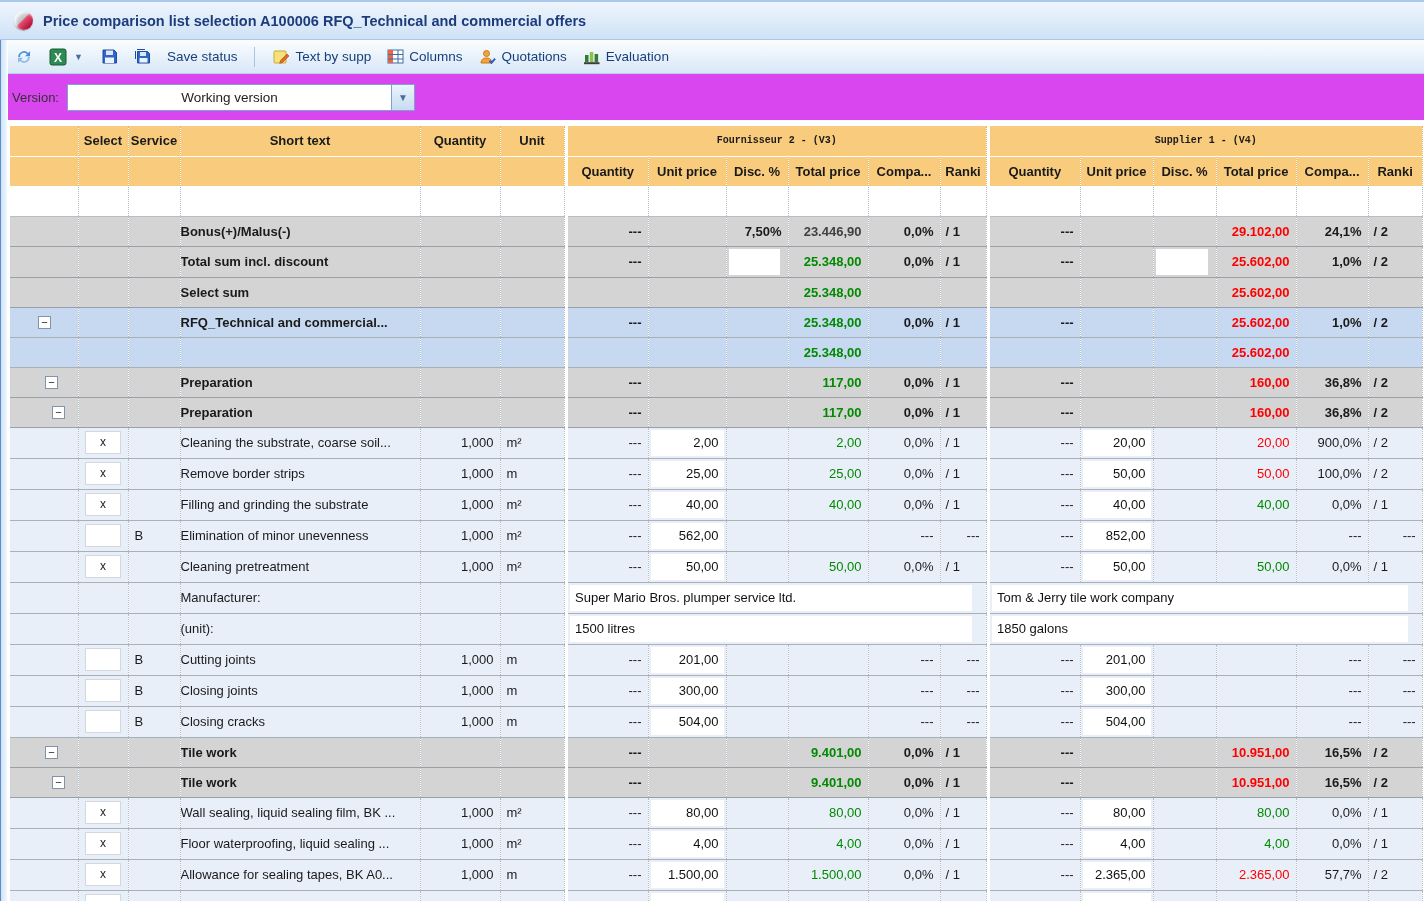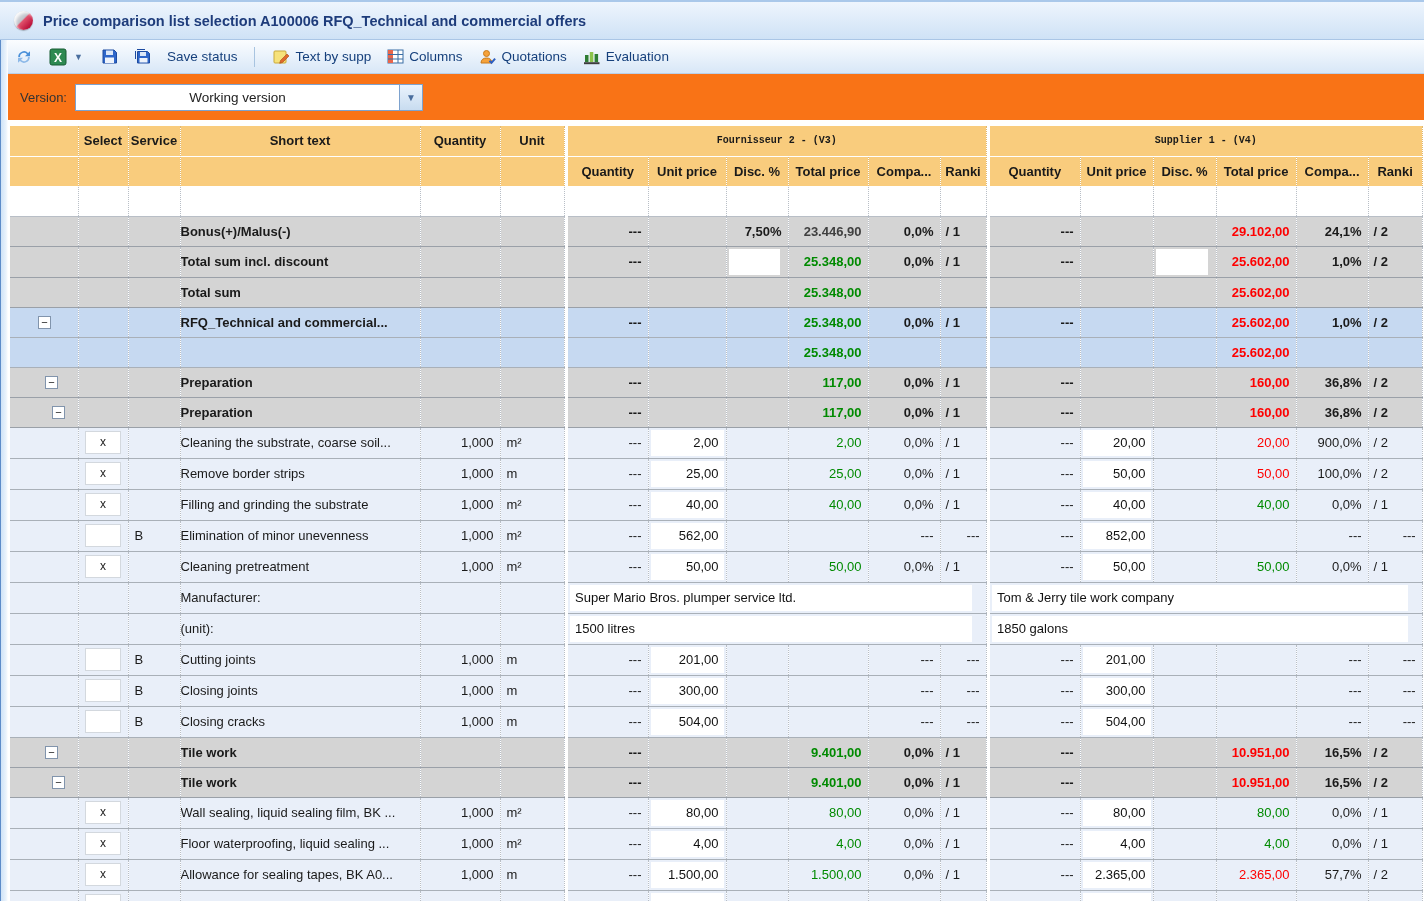--- a/index.html
+++ b/index.html
@@ -31,21 +31,21 @@
   .toolbar {
     height:34px; display:flex; align-items:center; gap:6px; padding-left:10px;
     background:linear-gradient(#fbfdff,#d8e7f7);
     border-bottom:1px solid #b9d0ea;
     font-size:13.5px; color:#16407c; white-space:nowrap;
   }
   .tbtn { display:flex; align-items:center; gap:5px; padding:3px 5px; cursor:default; }
   .tsep { width:1px; height:20px; background:#a8c4e0; margin:0 6px; }
   .caret { font-size:9px; color:#4a6e9e; padding:0 2px; }
   
-  .version-row { height:46px; background:#f97316; display:flex; align-items:center; gap:8px; padding-left:20px; font-size:13px; color:#333; }
+  .version-row { height:46px; background:#d946ef; display:flex; align-items:center; gap:8px; padding-left:12px; font-size:13px; color:#333; }
   .combo { width:348px; height:27px; border:1px solid #7da2ce; display:flex; background:#fff; }
   .combo-text { flex:1; padding:5px 7px 0 7px; font-size:13.5px; color:#222; overflow:hidden; white-space:nowrap;text-align:center; }
   .combo-btn { width:23px; background:linear-gradient(#eaf3fc,#c8dcf0); border-left:1px solid #7da2ce; display:flex; align-items:center; justify-content:center; color:#4a6e9e; font-size:10px; }
   
   .tablewrap { margin-left:10px; margin-top:6px; }
   table { border-collapse:collapse; table-layout:fixed; width:1412px; font-size:13px; color:#1a1a1a; }
   td { height:30px; padding:0; overflow:hidden; white-space:nowrap; vertical-align:middle; }
   
   td.h {
     background:#f9cc7d; font-weight:bold; text-align:center;
@@ -295,21 +295,21 @@
               <div class="ibox"></div>
             </td>
             <td class="c num" style="color: rgb(254, 0, 0);">25.602,00</td>
             <td class="c num">1,0%</td>
             <td class="c rank">/ 2</td>
           </tr>
           <tr class="r bg-gray bold">
             <td class="c"></td>
             <td class="c"></td>
             <td class="c lft"></td>
-            <td class="c stext">Total sum</td>
+            <td class="c stext">Select sum</td>
             <td class="c num"></td>
             <td class="c lft"></td>
             <td class="gap"></td>
             <td class="c num"></td>
             <td class="c"></td>
             <td class="c num"></td>
             <td class="c num" style="color: rgb(0, 138, 0);">25.348,00</td>
             <td class="c num"></td>
             <td class="c rank"></td>
             <td class="gap"></td>

